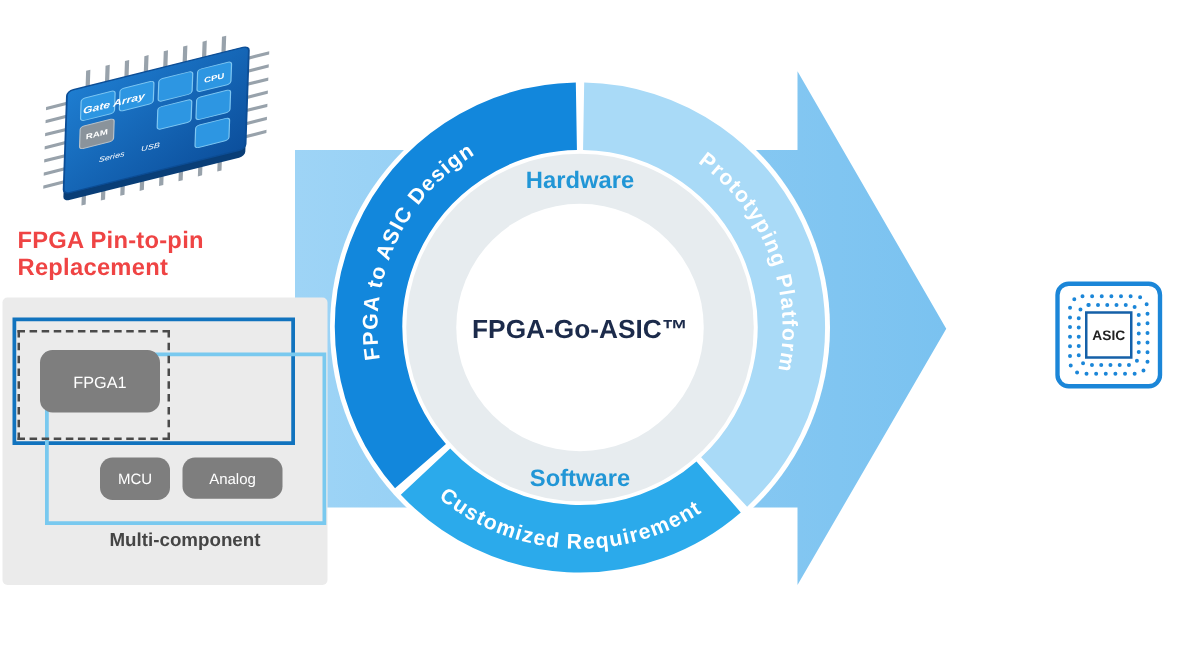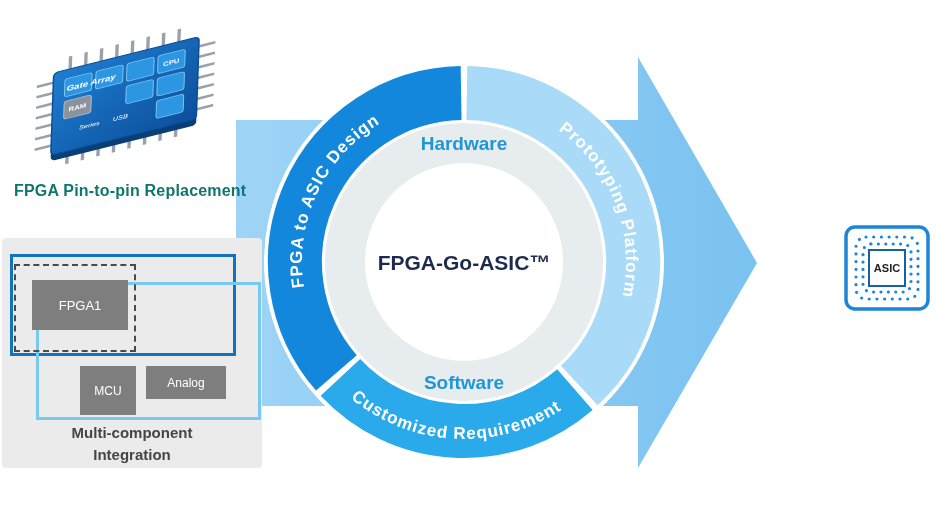--- a/index.html
+++ b/index.html
@@ -5,39 +5,39 @@
   html,body{margin:0;padding:0;background:#fff;}
   .canvas{
     position:relative;width:950px;height:528px;background:#fff;overflow:hidden;
     font-family:"Liberation Sans",sans-serif;
   }
   .canvas svg{position:absolute;left:0;top:0;}
   svg text{font-family:"Liberation Sans",sans-serif;}
 
   .fpga-caption{
     position:absolute;left:14px;top:182px;width:245px;
-    font-size:16px;font-weight:bold;color:#0f766e;letter-spacing:.2px;
+    font-size:19px;font-weight:bold;color:#ef4444;letter-spacing:.2px;
   }
   .mc-panel{
     position:absolute;left:2px;top:238px;width:260px;height:230px;
     background:#ebebeb;border-radius:4px;
   }
   .mc-rect-dark{position:absolute;left:8px;top:16px;width:220px;height:96px;border:3px solid #1173be;}
   .mc-rect-light{position:absolute;left:34px;top:44px;width:219px;height:132px;border:3px solid #79c9ef;}
   .mc-dashed{position:absolute;left:12px;top:26px;width:118px;height:84px;border:2px dashed #4a4a4a;}
   .mc-block{
     position:absolute;background:#7e7e7e;color:#fff;font-size:12px;
-    display:flex;align-items:center;justify-content:center;
+    display:flex;align-items:center;justify-content:center;border-radius:10px;
   }
   .mc-fpga1{left:30px;top:42px;width:96px;height:50px;font-size:13px;}
   .mc-fpga2{left:140px;top:60px;width:64px;height:40px;}
-  .mc-mcu{left:78px;top:128px;width:56px;height:49px;}
+  .mc-mcu{left:78px;top:128px;width:56px;height:34px;}
   .mc-analog{left:144px;top:128px;width:80px;height:33px;}
   .mc-caption{
-    position:absolute;left:0;top:184px;width:100%;text-align:center;
+    position:absolute;left:16px;top:184px;width:100%;text-align:center;
     font-size:15px;font-weight:bold;color:#454545;line-height:1.45;
   }
 </style>
 </head>
 <body>
 
 <div class="canvas">
 
   <svg width="950" height="528" viewBox="0 0 950 528">
     <defs>
@@ -118,17 +118,16 @@
 
   <div class="mc-panel">
     <div class="mc-rect-dark"></div>
     <div class="mc-rect-light"></div>
     <div class="mc-dashed"></div>
     <div class="mc-block mc-fpga1">FPGA1</div>
     <div class="mc-block mc-mcu">MCU</div>
     <div class="mc-block mc-analog">Analog</div>
     <div class="mc-caption">
       <div>Multi-component</div>
-      <div>Integration</div>
     </div>
   </div>
 
 </div>
 
 </body></html>

